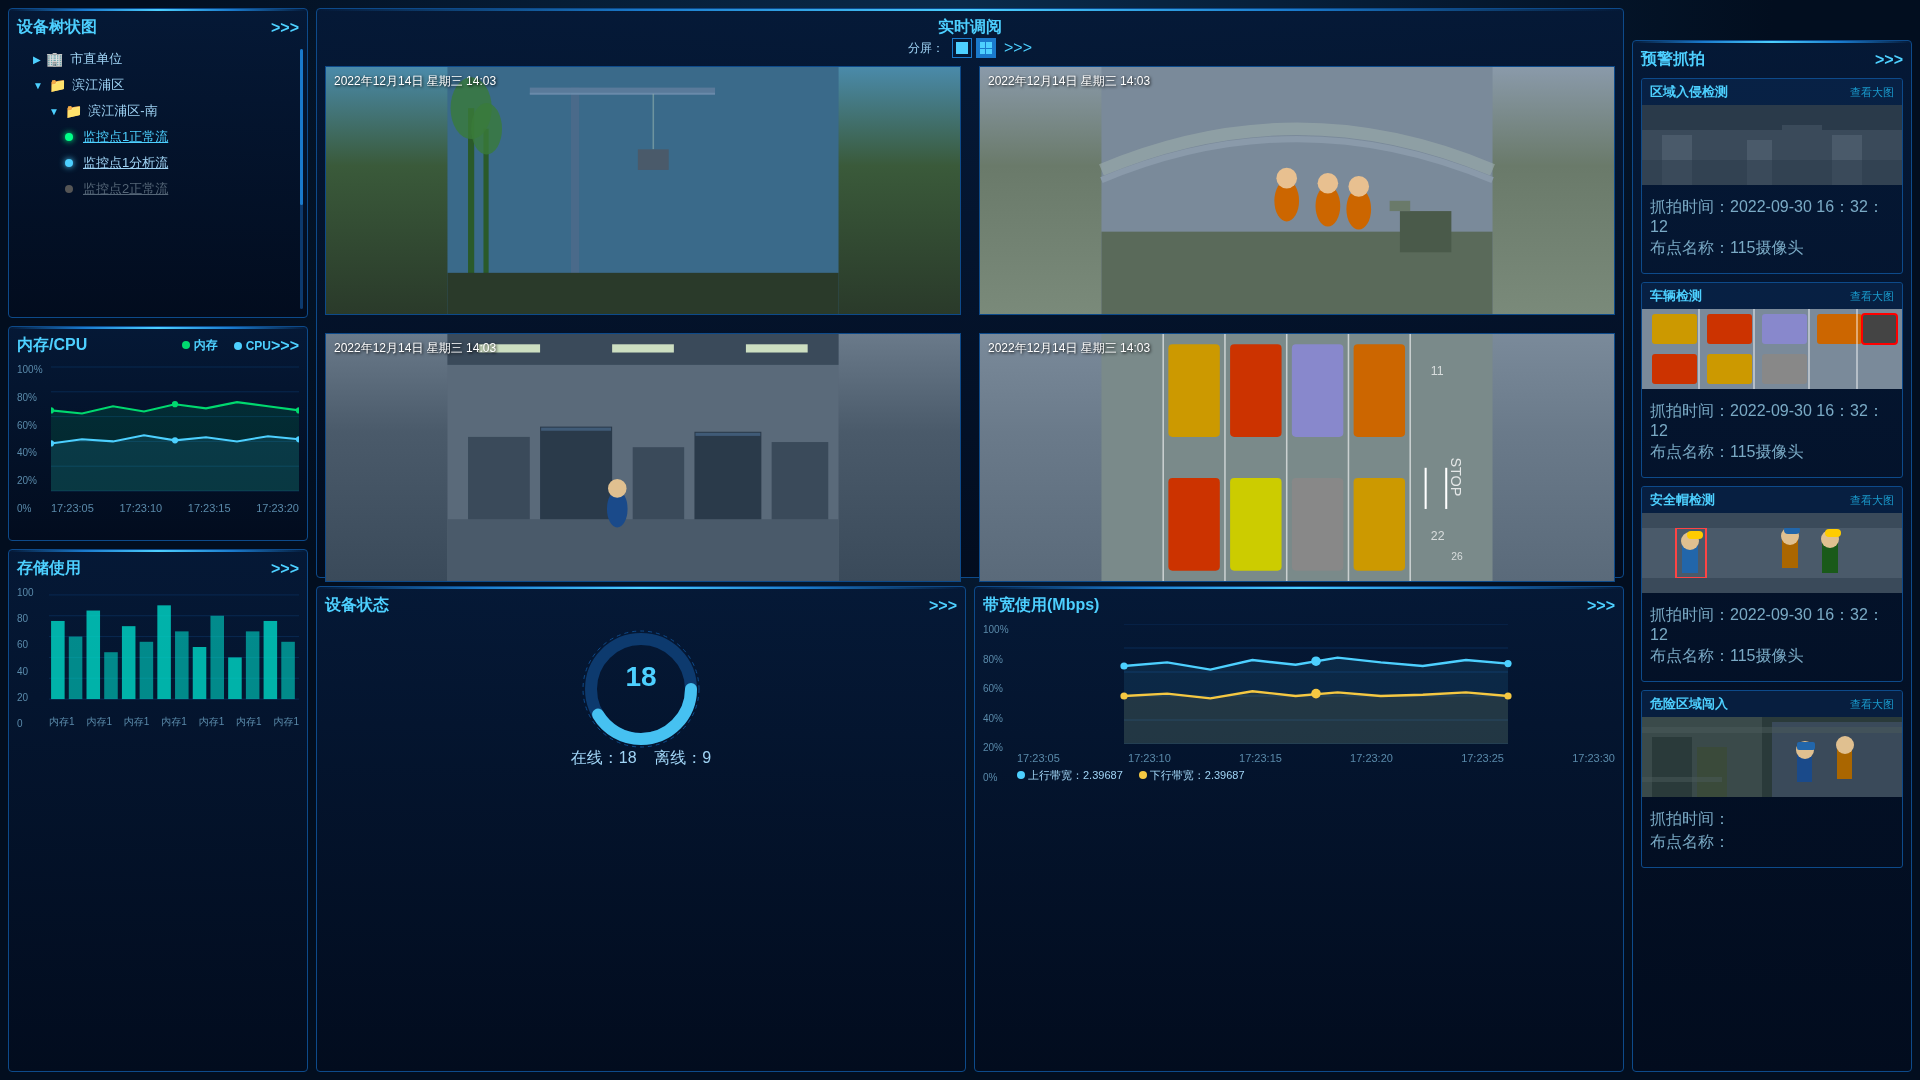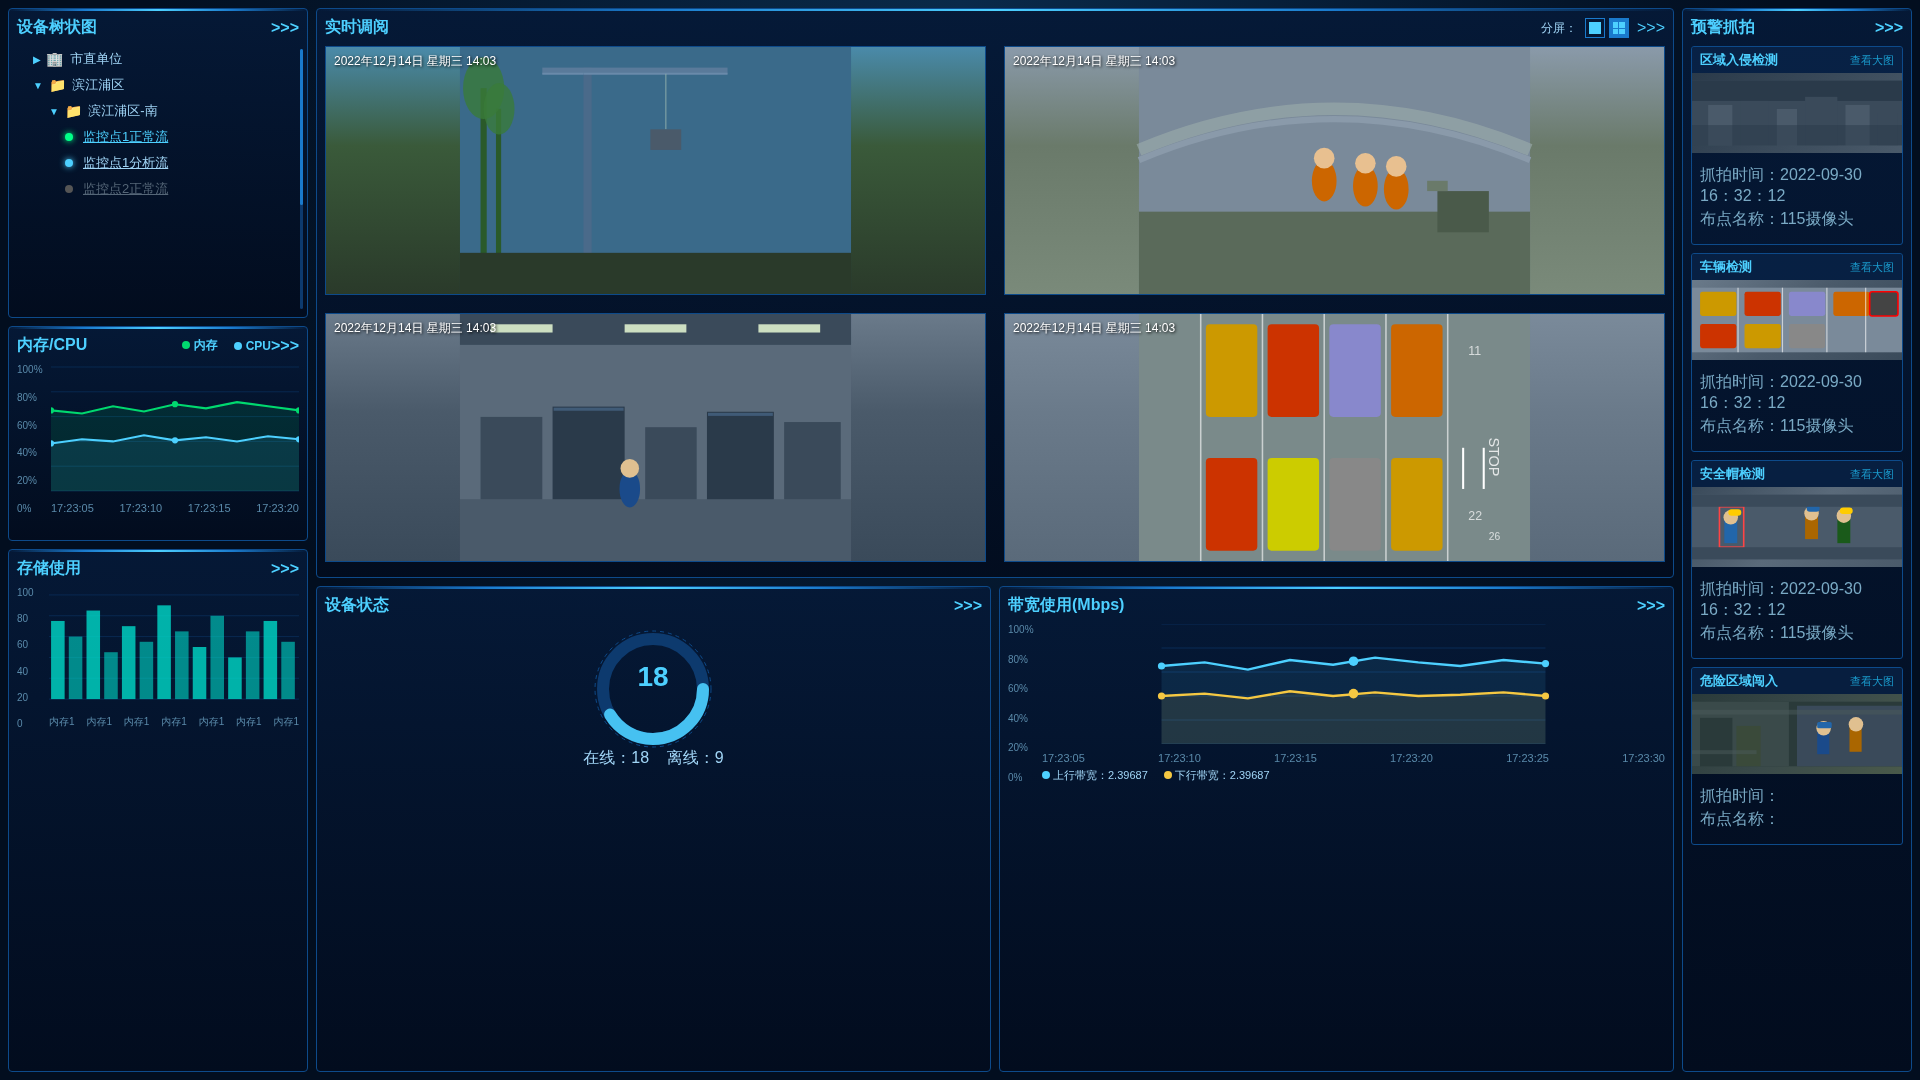--- a/index.html
+++ b/index.html
@@ -204,22 +204,23 @@
       gap: 8px;
     }
 
     
     .video-panel {
       flex: 0 0 auto;
       height: 570px;
       padding: 8px;
     }
     .video-header {
-      display: flex; align-items: flex-end; justify-content: space-between;
+      display: flex; align-items: center; justify-content: space-between;
       margin-bottom: 8px;
+      flex-direction: column;
     }
     .video-grid {
       display: grid;
       grid-template-columns: 1fr 1fr;
       grid-template-rows: 1fr 1fr;
       gap: 18px;
       height: calc(100% - 36px);
     }
     .video-cell {
       background: #000;
@@ -262,24 +263,25 @@
     .donut-area {
       display: flex; justify-content: space-around; align-items: center;
       margin-top: 8px;
     }
     .donut-wrap { text-align: center; }
     .bandwidth-legend { display: flex; gap: 16px; font-size: 11px; margin-top: 4px; }
     .bw-legend-dot { width: 8px; height: 8px; border-radius: 50%; display: inline-block; margin-right: 3px; }
 
     
     .right-col {
-      width: 230px;
+      width: 280px;
       display: flex;
       flex-direction: column;
       gap: 8px;
+      margin-top: 32px;
     }
     .alert-panel {
       flex: 1;
     }
     .alert-item {
       border: 1px solid #0d4a8a;
       border-radius: 3px;
       margin-bottom: 8px;
       overflow: hidden;
     }

